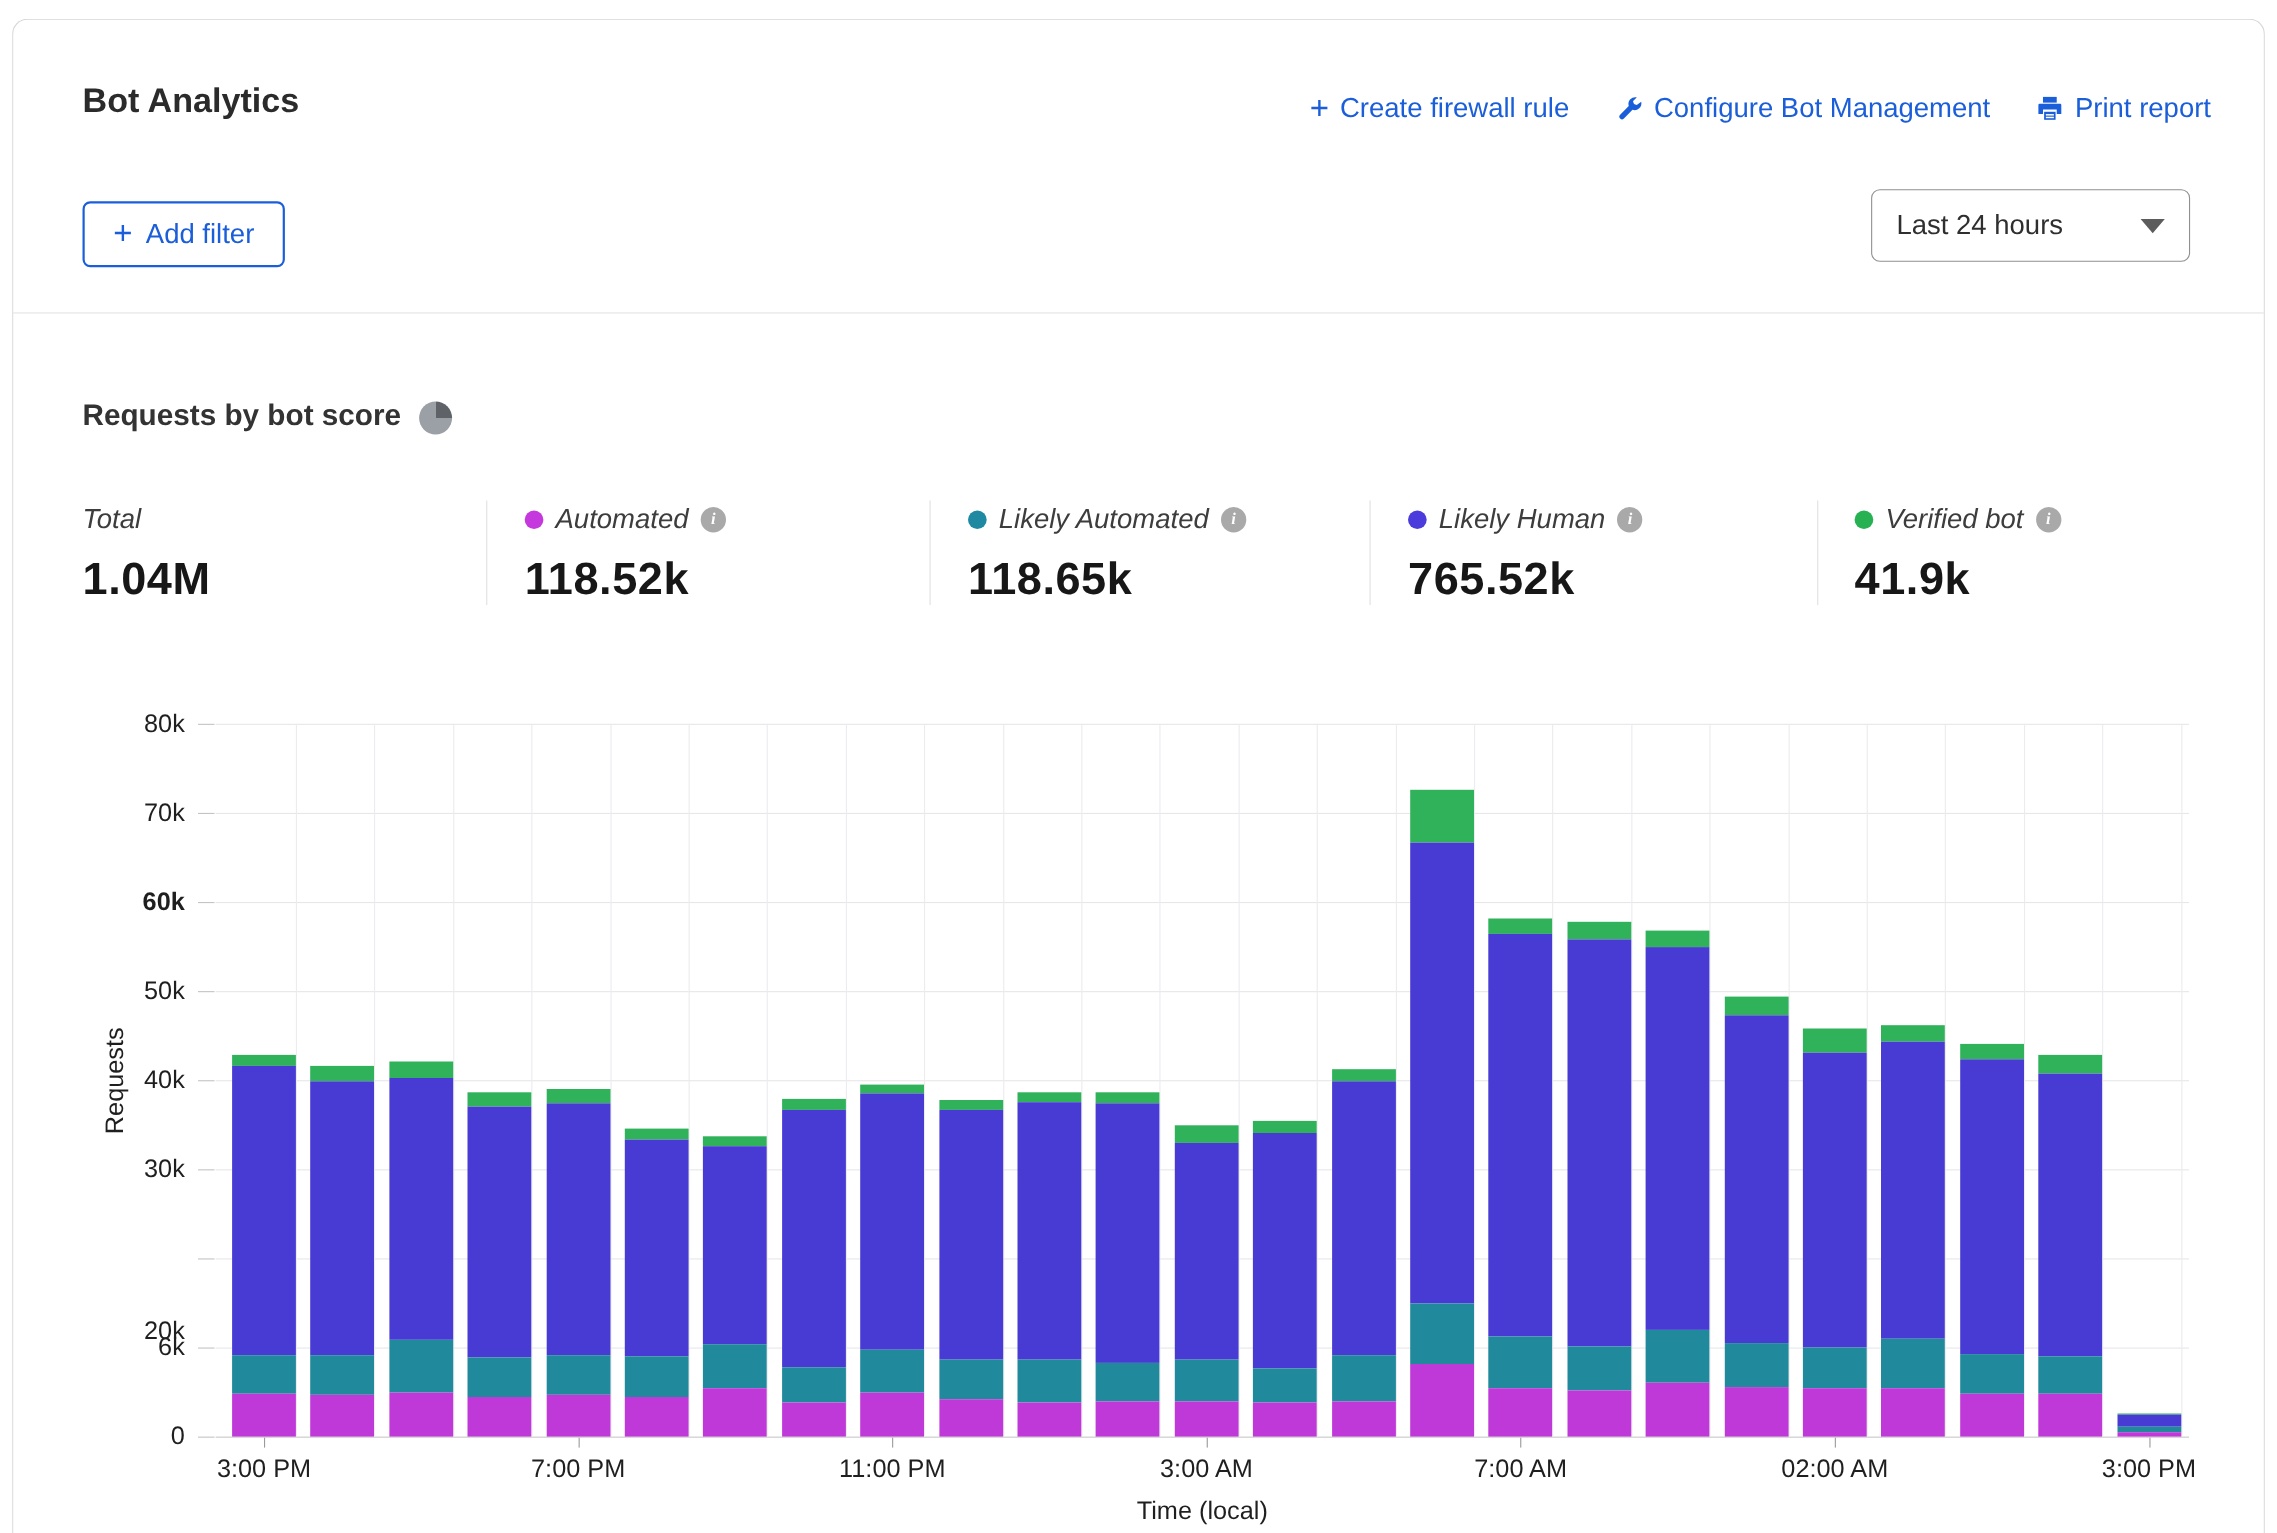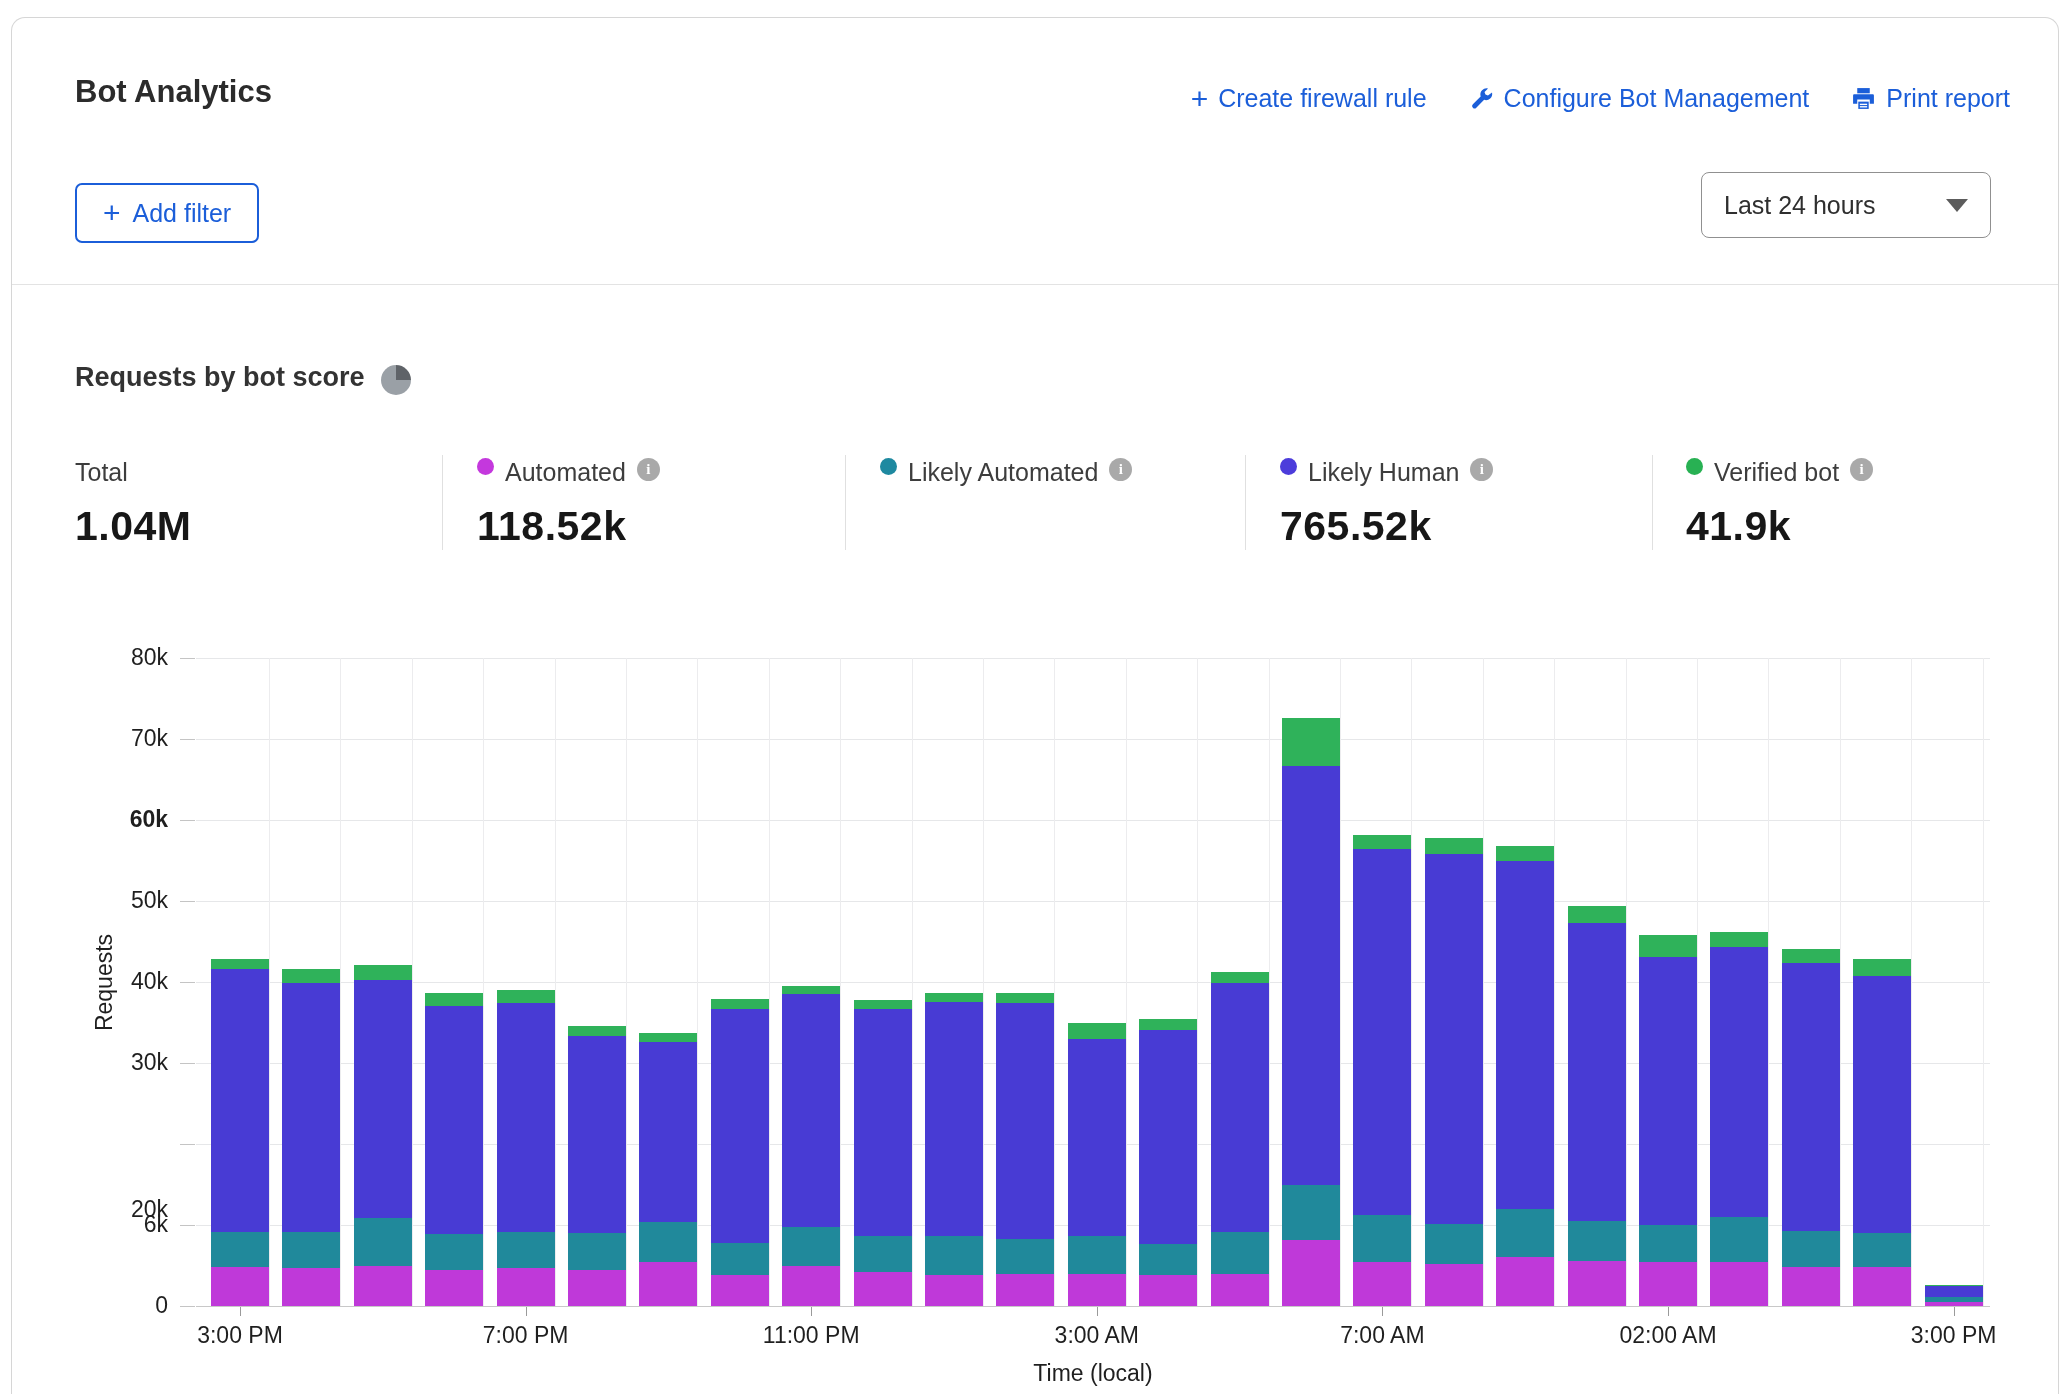--- a/index.html
+++ b/index.html
@@ -26,21 +26,21 @@
   .header-divider{position:absolute;left:12px;top:284px;width:2046px;height:1px;background:#e3e3e3;}
 
   
   .section-head{position:absolute;left:75px;top:362px;display:flex;align-items:center;gap:16px;}
   .section-title{font-size:27px;font-weight:700;color:#333;}
   .pie-icon{width:30px;height:30px;border-radius:50%;
     background:conic-gradient(#5f6368 0deg 88deg, #9aa0a6 92deg 360deg);position:relative;top:2px;}
 
   
   .stat{position:absolute;top:458px;}
-  .stat-label-row{display:flex;align-items:flex-start;gap:11px;font-size:25px;color:#3d3d3d;}
+  .stat-label-row{display:flex;align-items:center;gap:11px;font-size:25px;color:#3d3d3d;font-style:italic;}
   .dot{width:17px;height:17px;border-radius:50%;}
   .info-icon{width:23px;height:23px;border-radius:50%;background:#a9a9a9;color:#fff;
     display:flex;align-items:center;justify-content:center;font-size:15px;font-weight:700;font-family:"Liberation Serif",serif;cursor:pointer;}
   .stat-value{font-size:41px;font-weight:700;color:#171717;margin-top:16px;letter-spacing:0.5px;}
   .stat-divider{position:absolute;top:455px;width:1px;height:95px;background:#e0e0e0;}
 
   
   #plot{position:absolute;left:196px;top:658px;width:1794px;height:648px;border-bottom:1px solid #c8c8c8;}
   .hgrid{position:absolute;left:0;width:100%;height:1px;background:#e6e7e9;}
   .vgrid{position:absolute;top:0;width:1px;height:100%;background:#ececee;}
@@ -122,20 +122,21 @@
     </div>
     <div class="stat-value">118.52k</div>
   </div>
 
   <div class="stat" style="left:880px">
     <div class="stat-label-row">
       <span class="dot" style="background: rgb(30, 137, 160);"></span>
       <span>Likely Automated</span>
       <span class="info-icon">i</span>
     </div>
+    <div class="stat-value">118.65k</div>
   </div>
 
   <div class="stat" style="left:1280px">
     <div class="stat-label-row">
       <span class="dot" style="background: rgb(76, 60, 219);"></span>
       <span>Likely Human</span>
       <span class="info-icon">i</span>
     </div>
     <div class="stat-value">765.52k</div>
   </div>

